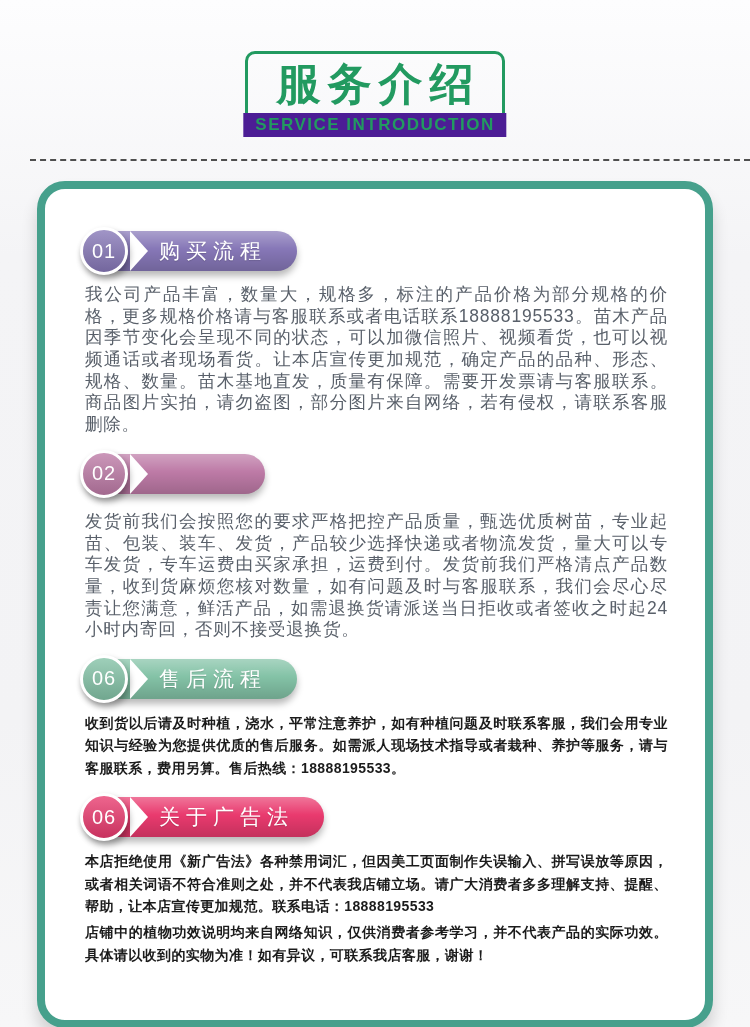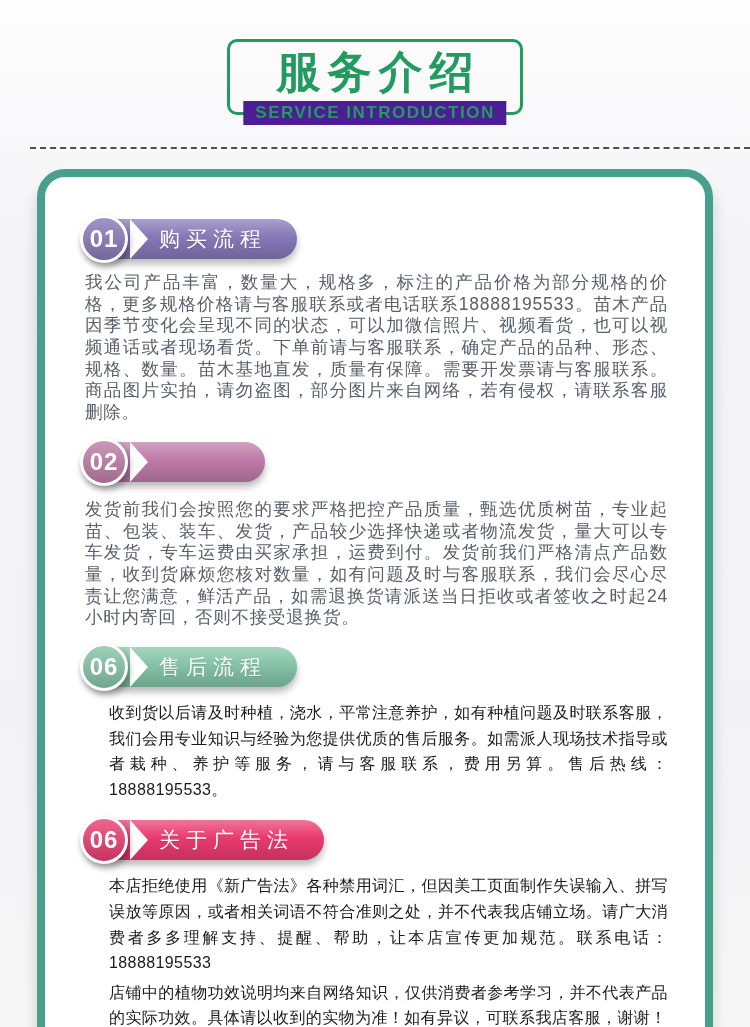--- a/index.html
+++ b/index.html
@@ -8,22 +8,22 @@
     height:1027px;
     overflow:hidden;
     font-family:"Liberation Sans", sans-serif;
     background:linear-gradient(180deg,#fdfdfe 0%,#f4f4f6 25%,#f3f3f5 70%,#f7f7f8 100%);
   }
 
   
   .hdr-wrap { padding-top:35px; }
   .hdr-box {
     position:relative;
-    width:296px; height:76px;
-    margin:4px auto;
+    width:260px; height:76px;
+    margin:16px auto;
     border:3px solid var(--green);
     border-radius:10px;
     display:flex; align-items:center; justify-content:center;
   }
   .hdr-title {
     color:var(--green);
     font-size:44px; font-weight:bold;
     letter-spacing:7px; text-indent:7px;
     padding-bottom:10px;
   }
@@ -67,23 +67,22 @@
     box-shadow:0 5px 7px rgba(0,0,0,.28);
   }
   .circle {
     position:absolute; left:-3px; top:-4px;
     width:48px; height:48px;
     border-radius:50%;
     border:3px solid #fff;
     background:linear-gradient(180deg, rgba(255,255,255,.22), rgba(0,0,0,.14)), var(--c);
     box-shadow:2px 4px 6px rgba(0,0,0,.30);
     display:flex; align-items:center; justify-content:center;
-    color:#fff; font-size:24px; letter-spacing:1px;
+    color:#fff; font-size:20px; letter-spacing:1px;
     z-index:2;
-    font-weight:bold;
   }
   .chev {
     position:absolute; left:47px; top:0;
     width:0; height:0;
     border-top:20px solid transparent;
     border-bottom:20px solid transparent;
     border-left:18px solid #fff;
     z-index:1;
   }
   .badge-label {
@@ -94,22 +93,22 @@
 
   
   .t { text-align:justify; }
   .t-gray {
     color:#59606a;
     font-size:17.5px; line-height:1.24;
     letter-spacing:.8px;
   }
   .t-dark {
     color:#1b1b1b;
-    font-size:16px; font-weight:400;
-    line-height:1.6; letter-spacing:.4px;margin-left:24px;
+    font-size:14px; font-weight:700;
+    line-height:1.6; letter-spacing:.4px;
   }
   .t + .t { margin-top:4px; }
 </style>
 </head>
 <body>
 
 <div class="hdr-wrap" style="--green:#229a60;">
   <div class="hdr-box">
     <div class="hdr-title">服务介绍</div>
     <div class="hdr-sub">SERVICE INTRODUCTION</div>
@@ -120,21 +119,21 @@
 <div class="card" style="--teal:#46a08c;">
 
   <section class="svc" style="--c: #8677b7;">
     <div class="badge">
       <span class="circle">
           <span>01</span>
         </span>
       <span class="chev"></span>
       <span class="badge-label">购买流程</span>
     </div>
-    <p class="t t-gray">我公司产品丰富，数量大，规格多，标注的产品价格为部分规格的价格，更多规格价格请与客服联系或者电话联系18888195533。苗木产品因季节变化会呈现不同的状态，可以加微信照片、视频看货，也可以视频通话或者现场看货。下单前请与客服联系，确定产品的品种、形态、规格、数量。苗木基地直发，质量有保障。需要开发票请与客服联系。商品图片实拍，请勿盗图，部分图片来自网络，若有侵权，请联系客服删除。</p>
+    <p class="t t-gray">我公司产品丰富，数量大，规格多，标注的产品价格为部分规格的价格，更多规格价格请与客服联系或者电话联系18888195533。苗木产品因季节变化会呈现不同的状态，可以加微信照片、视频看货，也可以视频通话或者现场看货。让本店宣传更加规范，确定产品的品种、形态、规格、数量。苗木基地直发，质量有保障。需要开发票请与客服联系。商品图片实拍，请勿盗图，部分图片来自网络，若有侵权，请联系客服删除。</p>
   </section>
 
   <section class="svc" style="--c: #bd7aa6;">
     <div class="badge">
       <span class="circle">
           <span>02</span>
         </span>
       <span class="chev"></span>
     </div>
     <p class="t t-gray">发货前我们会按照您的要求严格把控产品质量，甄选优质树苗，专业起苗、包装、装车、发货，产品较少选择快递或者物流发货，量大可以专车发货，专车运费由买家承担，运费到付。发货前我们严格清点产品数量，收到货麻烦您核对数量，如有问题及时与客服联系，我们会尽心尽责让您满意，鲜活产品，如需退换货请派送当日拒收或者签收之时起24小时内寄回，否则不接受退换货。</p>

